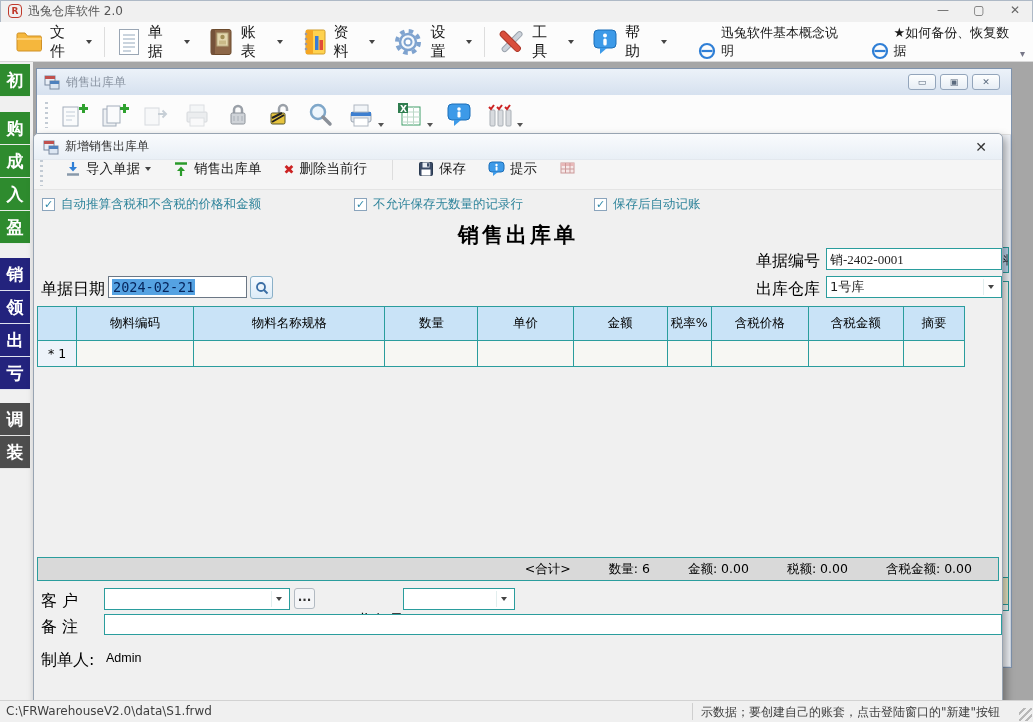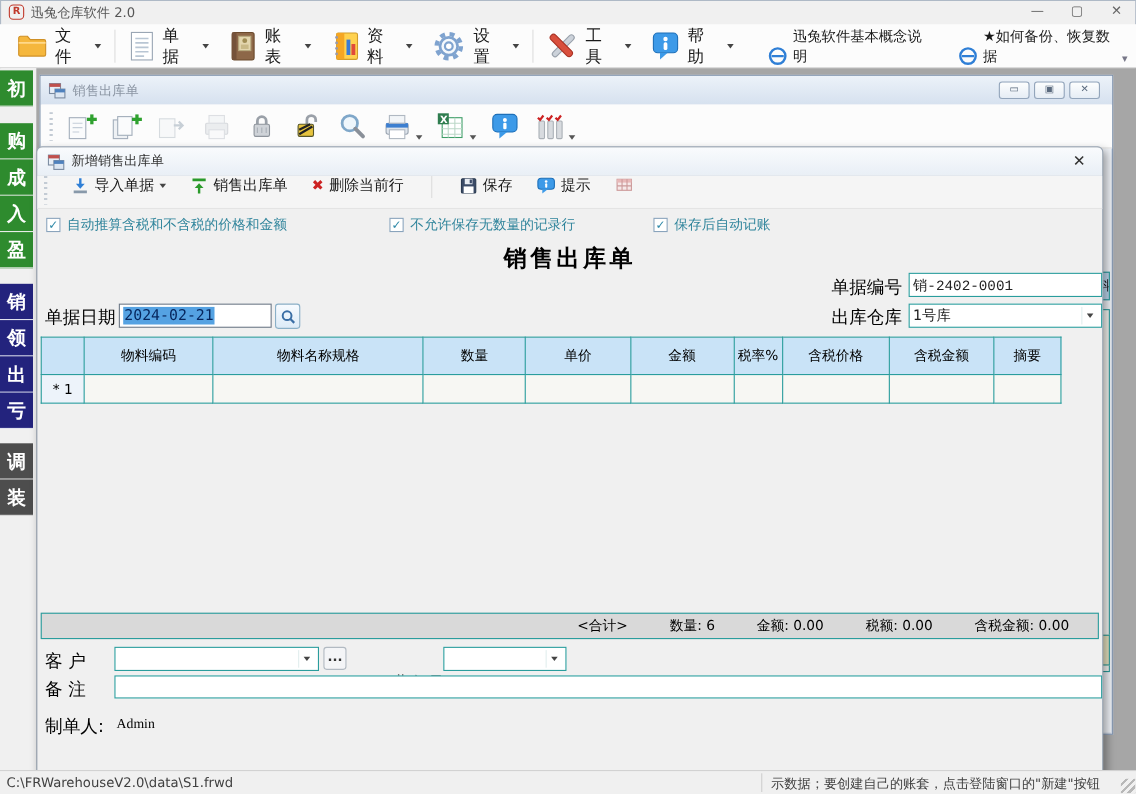--- a/index.html
+++ b/index.html
@@ -59,21 +59,21 @@
 .x-red{color:#c22;font-weight:bold;font-size:13px}
 .checkrow{position:absolute;top:62px;left:0;width:100%;height:18px}
 .cbwrap{position:absolute;display:flex;align-items:center;gap:6px}
 .cb{width:13px;height:13px;border:1px solid #8aa4bc;background:#fff;display:inline-flex;align-items:center;
   justify-content:center;font-size:11px;font-weight:bold;color:#2f89a8;line-height:1}
 .cb-label{color:#2f849b;font-size:12.5px}
 .form-title{position:absolute;top:87px;left:0;width:100%;text-align:center;
   font-family:"DejaVu Serif","Liberation Serif",serif;font-size:21px;font-weight:bold;letter-spacing:3px;color:#000}
 .fld-label{position:absolute;font-size:16px;color:#000}
 .box{position:absolute;background:#fff;border:1px solid #2a9d9d;height:22px;font-size:13px;
-  font-family:Liberation Mono, monospace;padding:2px 3px;overflow:hidden;white-space:nowrap}
+  font-family:Liberation Serif, serif;padding:2px 3px;overflow:hidden;white-space:nowrap}
 .selbox{display:flex;align-items:center;justify-content:space-between;font-family:"DejaVu Sans","Liberation Sans",sans-serif}
 .sel-arrow{width:15px;height:100%;display:flex;align-items:center;justify-content:center;border-left:1px solid #e2eeee}
 .datebox{position:absolute;background:#fff;border:1px solid #6b7785;height:22px;padding:2px 3px}
 .date-sel{background:#55a2e2;color:#06255c;font-size:13.5px;font-family:"DejaVu Sans Mono","Liberation Mono",monospace;padding:0 1px}
 .sbtn{position:absolute;width:23px;height:23px;border:1px solid #8ab0c8;border-radius:3px;
   background:linear-gradient(#f7fbff,#dcebf7);display:flex;align-items:center;justify-content:center}
 .dots-btn{position:absolute;width:21px;height:21px;border:1px solid #b2bac2;border-radius:3px;background:#f4f5f7;
   text-align:center;line-height:17px;font-weight:bold;color:#333}
 
 .grid{position:absolute;left:3px;top:172px}
@@ -558,21 +558,21 @@
           <span></span>
           <span class="sel-arrow">
               <span class="caret"></span>
             </span>
         </div>
 
         <span class="fld-label" style="left:7px;top:483px">备 注</span>
         <div class="box" style="left:70px;top:480px;width:898px;height:21px"><span></span></div>
 
         <span class="fld-label" style="left:7px;top:516px">制单人:</span>
-        <span class="fld-label" style="left:72px;top:517px;font-family:Liberation Serif, serif;font-size:12.5px">Admin</span>
+        <span class="fld-label" style="left:72px;top:517px;font-family:Liberation Sans, sans-serif;font-size:12.5px">Admin</span>
 
         <div class="resize-grip"></div>
       </div>
 
     </div>
   </div>
 
   <div class="statusbar">
     <span class="sb-left">C:\FRWarehouseV2.0\data\S1.frwd</span>
     <span class="sb-div"></span>

